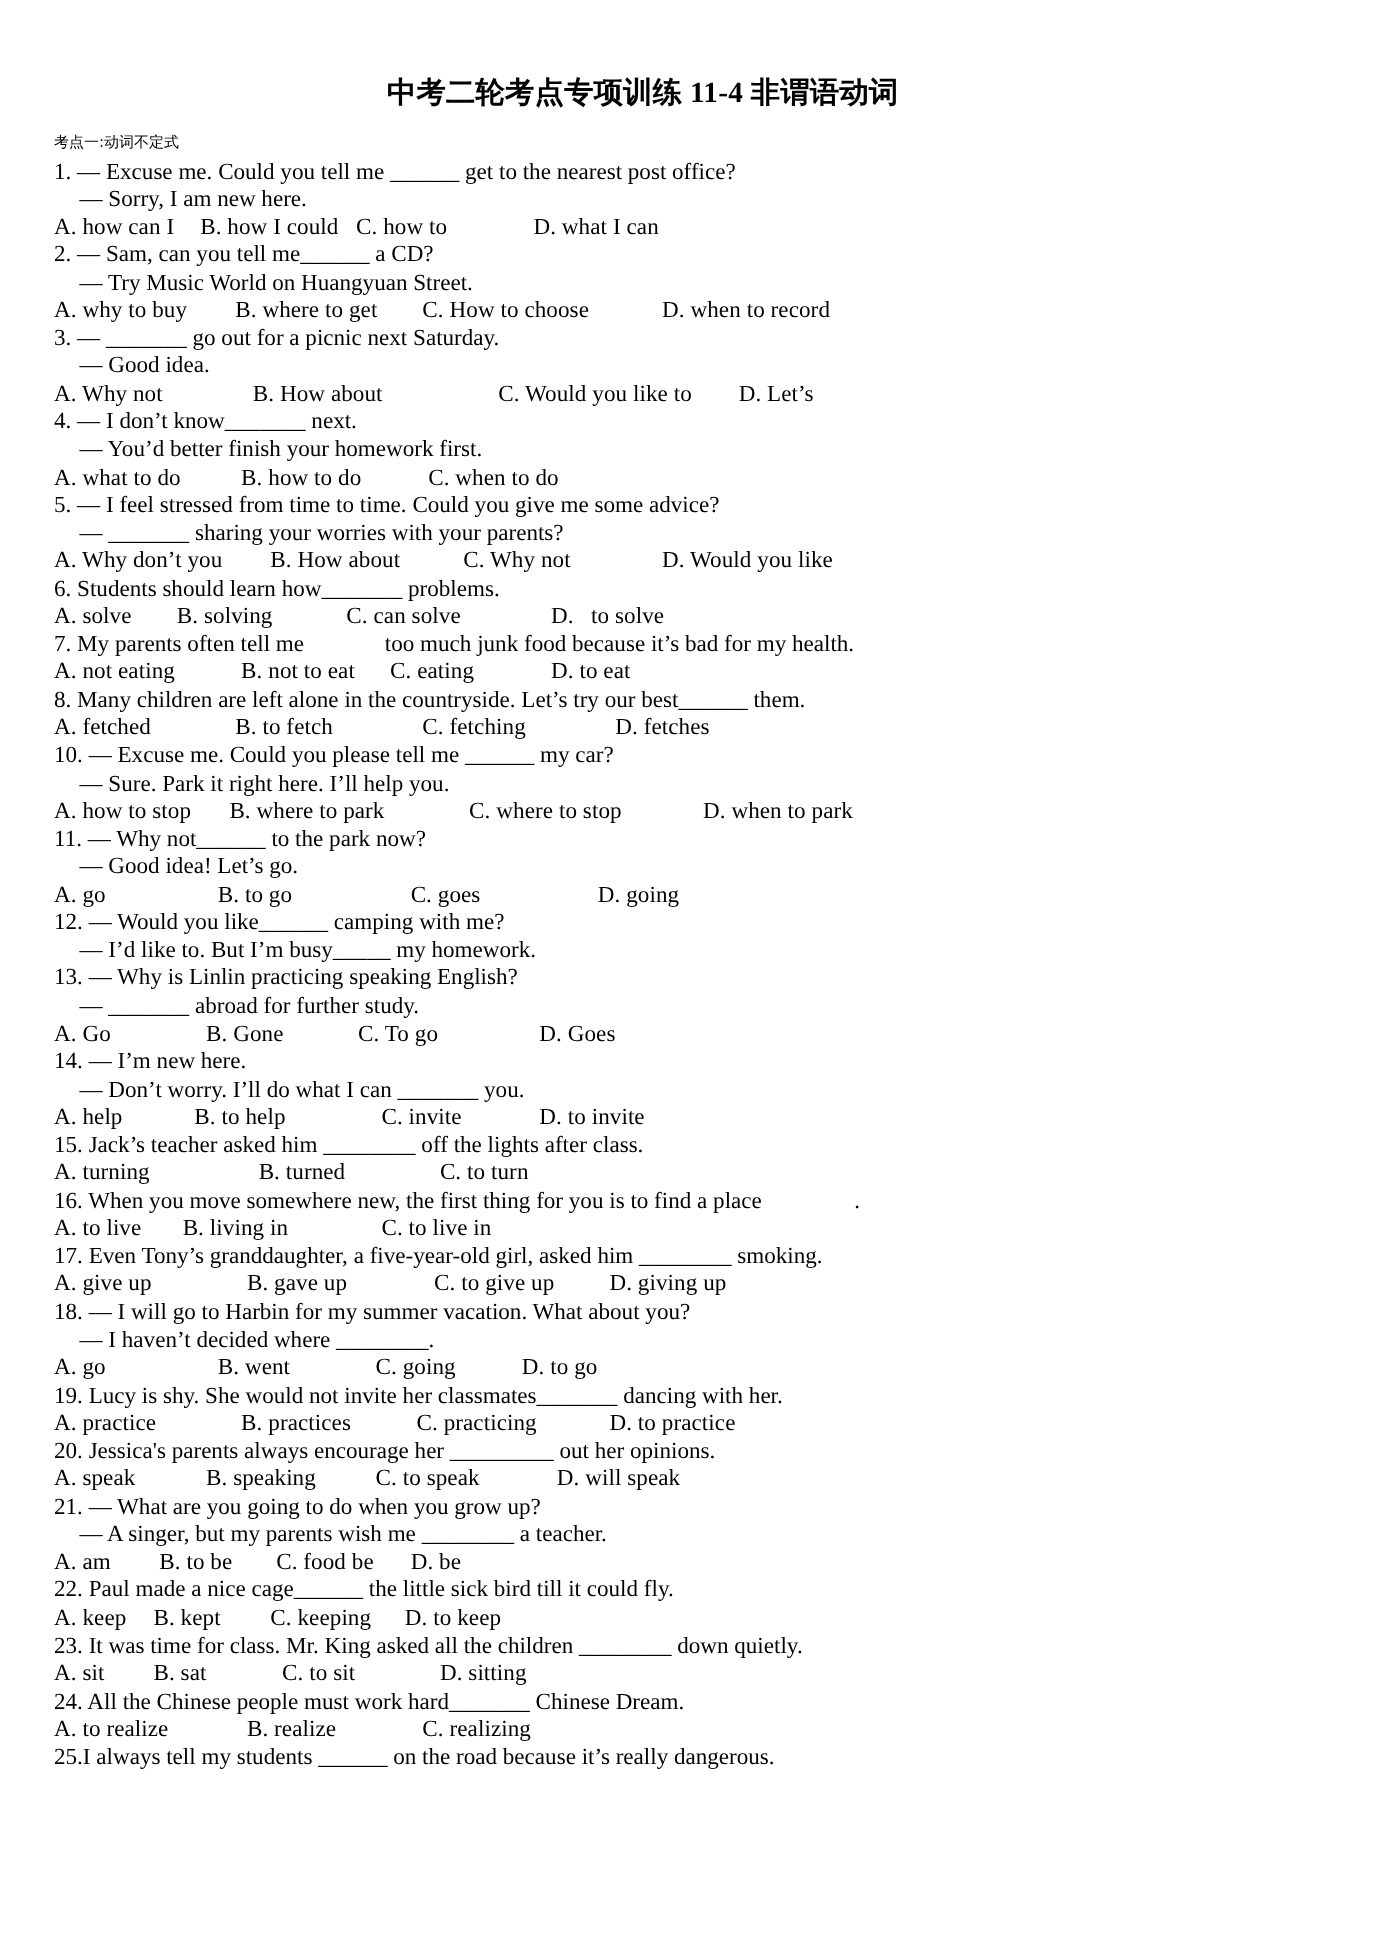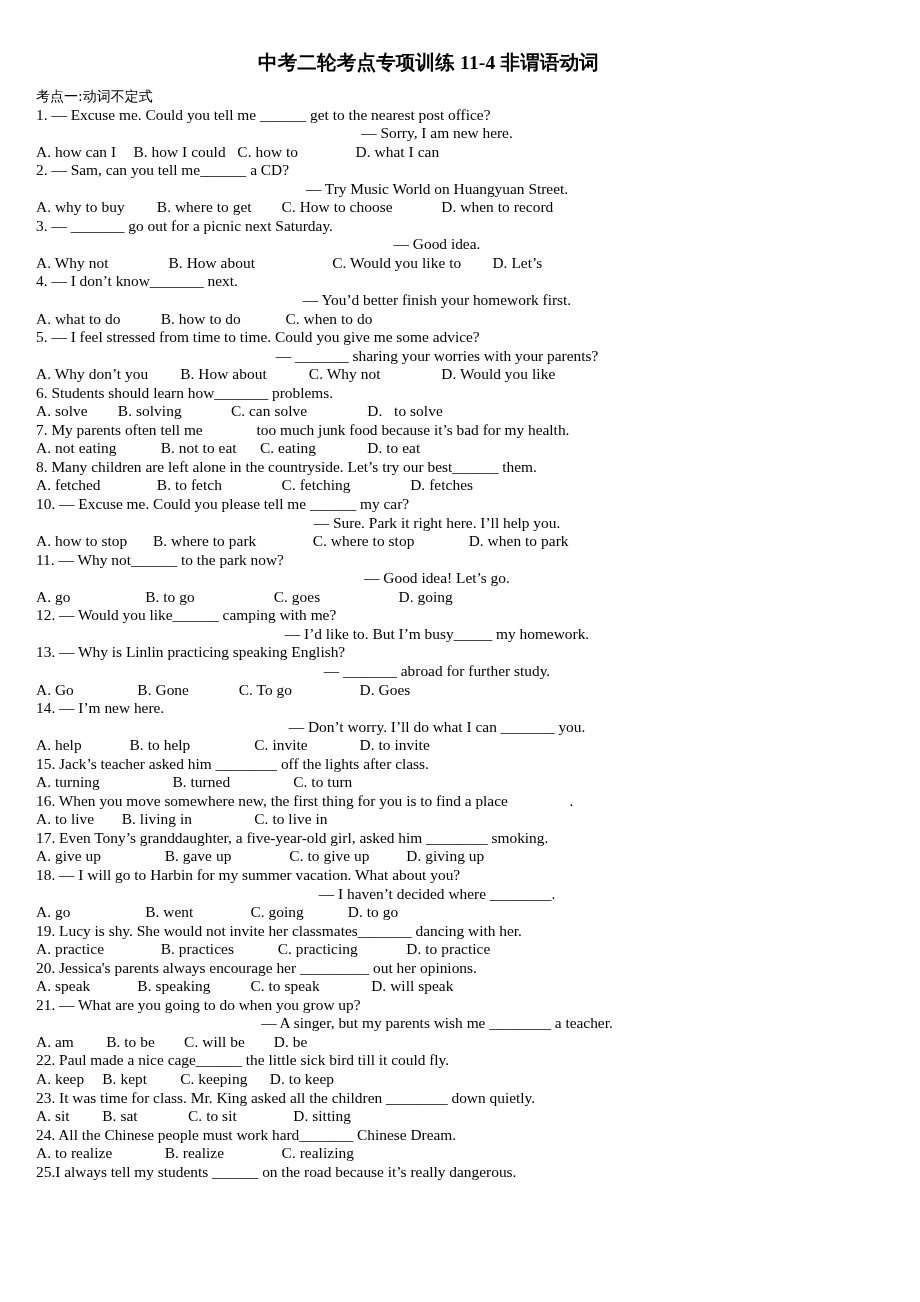--- a/index.html
+++ b/index.html
@@ -40,26 +40,25 @@
     line-height: 18.55px;
   }
   .line {
     white-space: pre-wrap;
     font-size: 15.4px;
     line-height: 18.55px;
     min-height: 18.55px;
   }
   .line.section {
     font-family: "DejaVu Sans", "Liberation Sans", sans-serif;
-    font-size: 14px;
+    font-size: 10px;
     line-height: 18.55px;
   }
   .line.reply {
     padding-left: 17px;
-    text-align: center;
   }
   .line.options {
     letter-spacing: 0.05px;
   }
 </style>
 </head>
 <body>
 
 <div class="page">
 
@@ -110,21 +109,21 @@
       <div class="line options">A. give up	         B. gave up	         C. to give up	       D. giving up</div>
       <div class="line stem">18. — I will go to Harbin for my summer vacation. What about you?</div>
       <div class="line reply">— I haven’t decided where ________.</div>
       <div class="line options">A. go	            B. went	       C. going	        D. to go</div>
       <div class="line stem">19. Lucy is shy. She would not invite her classmates_______ dancing with her.</div>
       <div class="line options">A. practice	        B. practices	      C. practicing	       D. to practice</div>
       <div class="line stem">20. Jessica's parents always encourage her _________ out her opinions.</div>
       <div class="line options">A. speak	          B. speaking	       C. to speak	      D. will speak</div>
       <div class="line stem">21. — What are you going to do when you grow up?</div>
       <div class="line reply">— A singer, but my parents wish me ________ a teacher.</div>
-      <div class="line options">A. am	  B. to be	      C. will be	     D. be</div>
+      <div class="line options">A. am	  B. to be	      C. food be	     D. be</div>
       <div class="line stem">22. Paul made a nice cage______ the little sick bird till it could fly.</div>
       <div class="line options">A. keep	 B. kept	     C. keeping	    D. to keep</div>
       <div class="line stem">23. It was time for class. Mr. King asked all the children ________ down quietly.</div>
       <div class="line options">A. sit	 B. sat	       C. to sit	          D. sitting</div>
       <div class="line stem">24. All the Chinese people must work hard_______ Chinese Dream.</div>
       <div class="line options">A. to realize	         B. realize	       C. realizing</div>
       <div class="line stem">25.I always tell my students ______ on the road because it’s really dangerous.</div>
     </div>
 
 </div>

